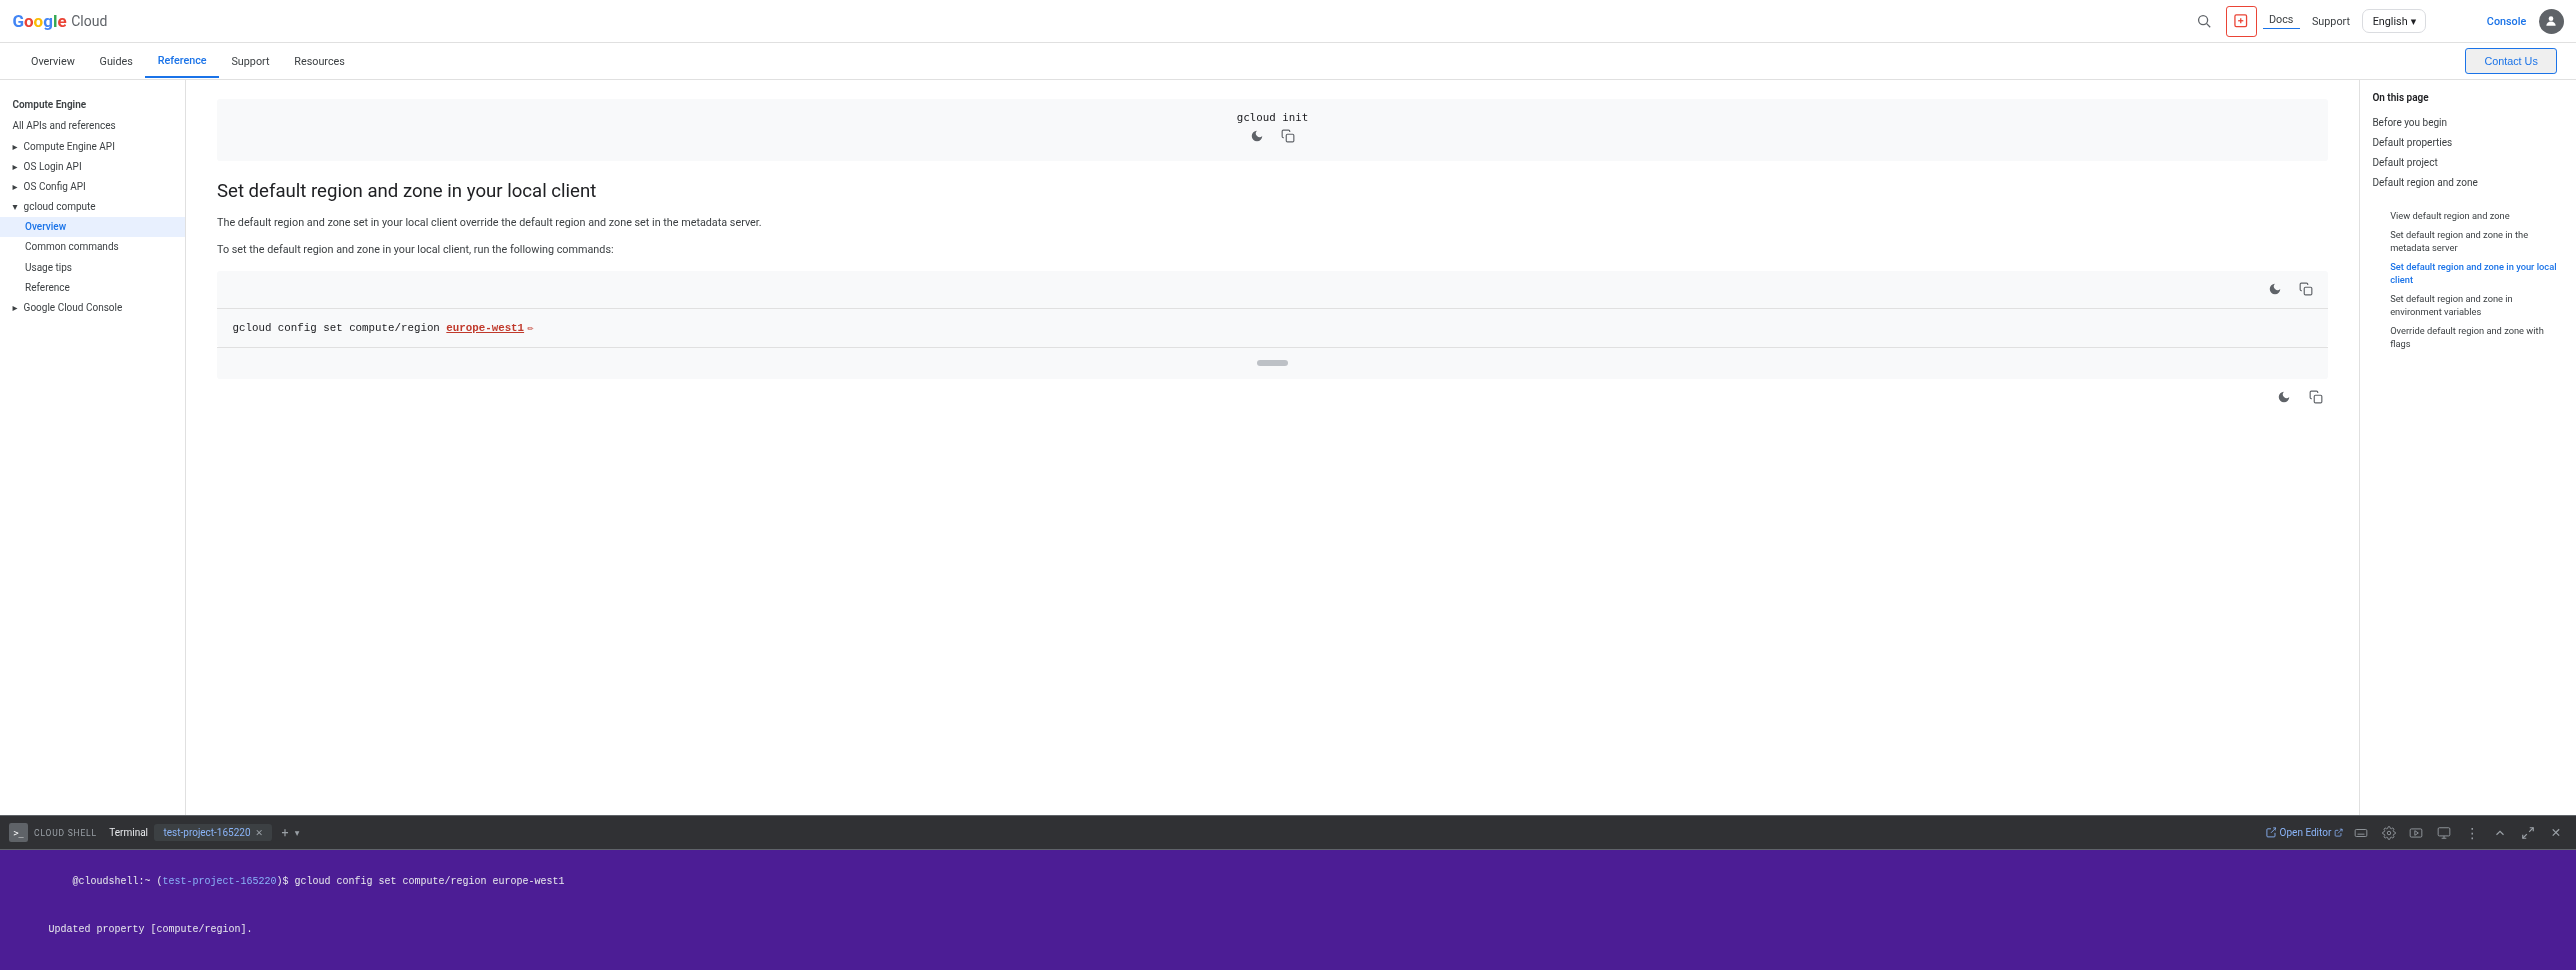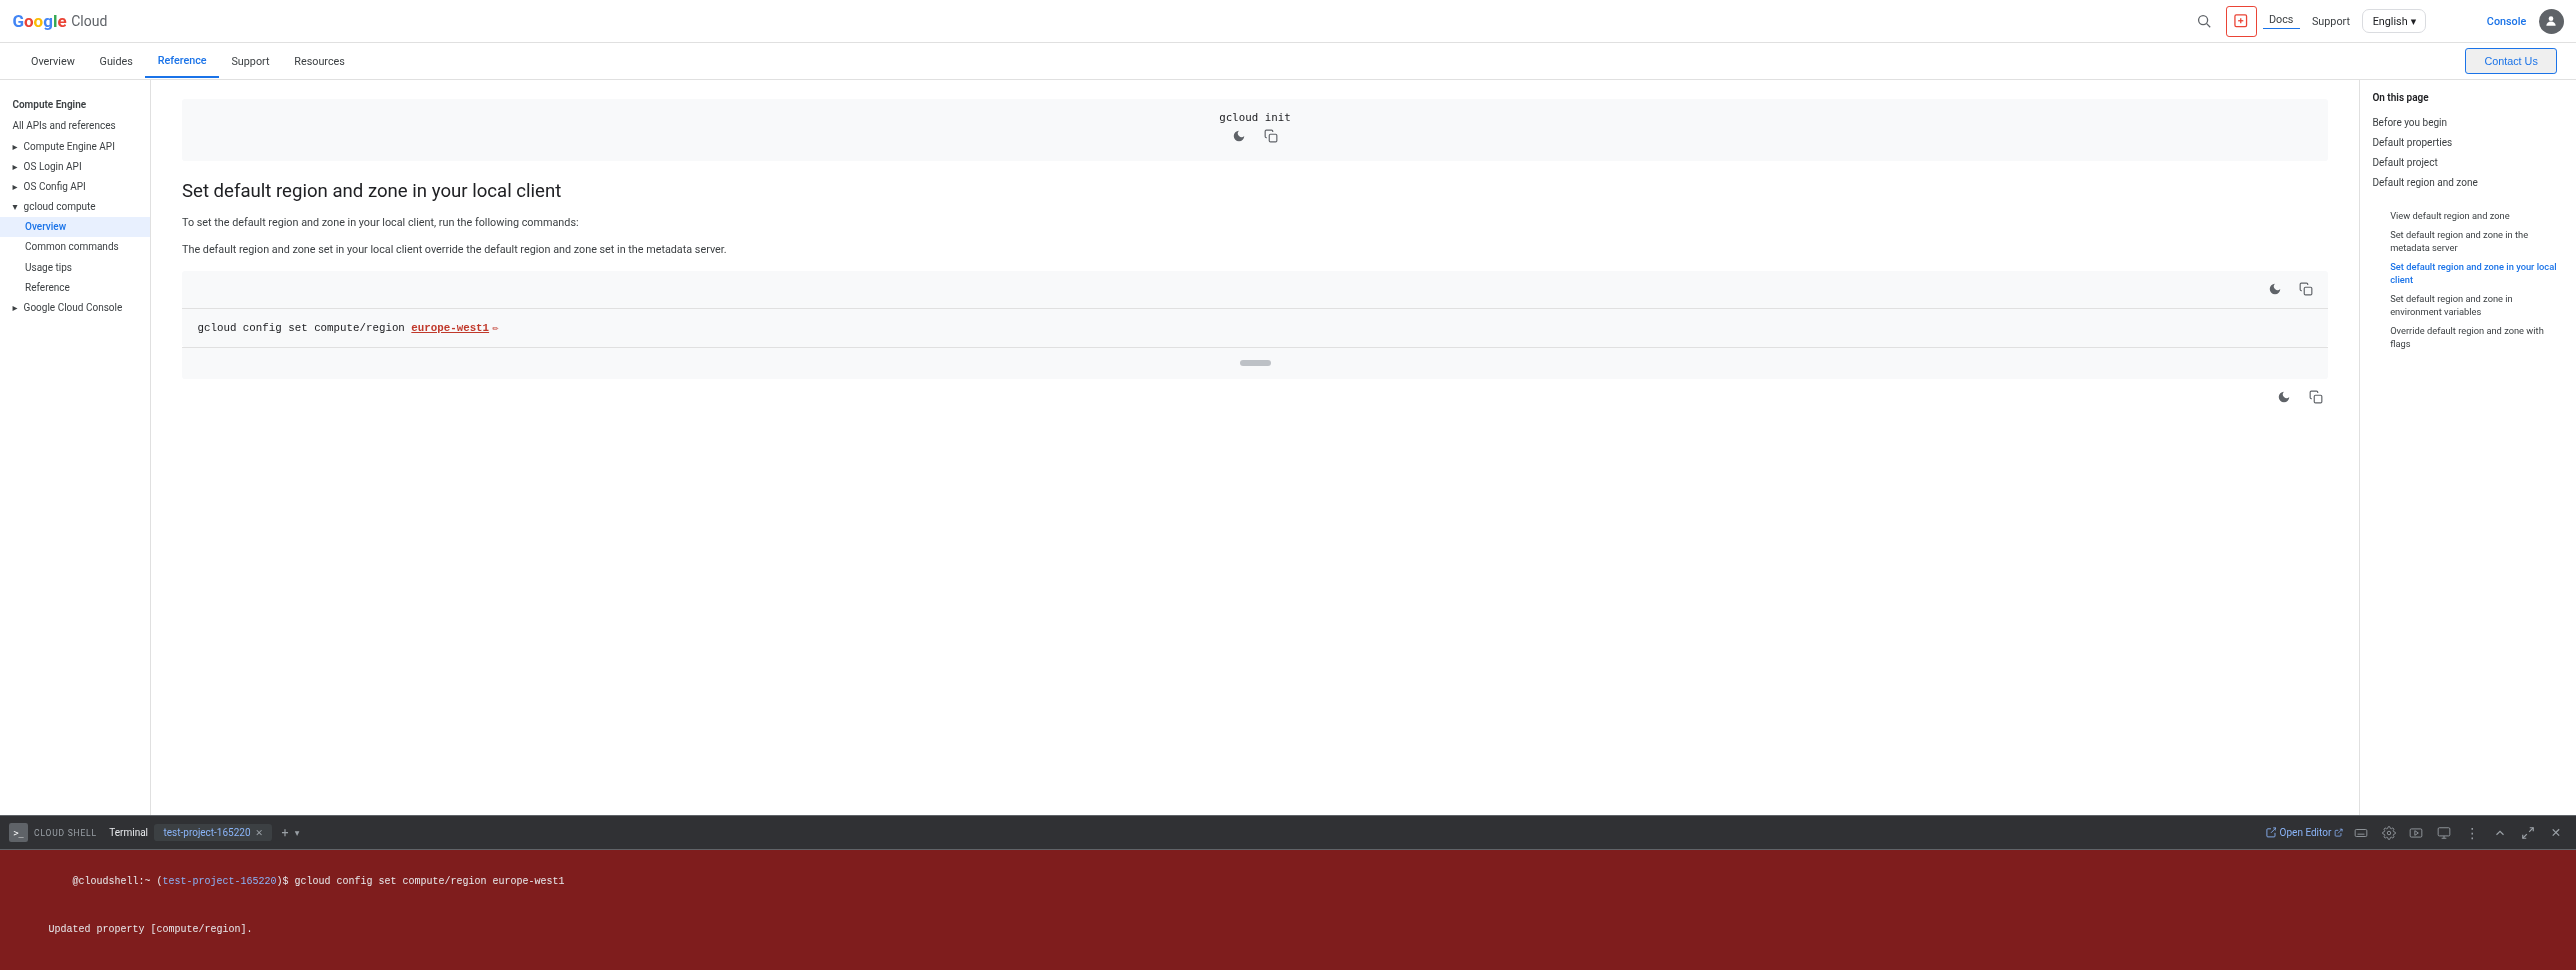--- a/index.html
+++ b/index.html
@@ -47,21 +47,21 @@
     .contact-us-btn {
       margin-left: auto; padding: 6.2px 18.6px; border: 0.8px solid #1a73e8;
       border-radius: 3.1px; color: #1a73e8; font-size: 10.8px; cursor: pointer;
     }
 
     
     .main-layout { display: flex; flex: 1; overflow: hidden; }
 
     
     .sidebar {
-      width: 151px; flex-shrink: 0; overflow-y: auto;
+      width: 186px; flex-shrink: 0; overflow-y: auto;
       border-right: 0.8px solid #e0e0e0; padding: 12.4px 0;
     }
     .sidebar-section-title {
       font-size: 10px; font-weight: 600; color: #3c4043; padding: 6.2px 12.4px;
     }
     .sidebar-item {
       display: flex; align-items: center; padding: 4.6px 12.4px; font-size: 10px;
       color: #3c4043; cursor: pointer; gap: 6.2px;
     }
     .sidebar-item.active { background: #e8f0fe; color: #1a73e8; font-weight: 500; }
@@ -106,21 +106,21 @@
     .shell-label { font-size: 8.5px; color: #9aa0a6; text-transform: uppercase; letter-spacing: 0.8px; }
     .shell-tab { display: flex; align-items: center; gap: 4.6px; background: #3c4043; padding: 3.1px 9.3px; border-radius: 3.1px; cursor: pointer; }
     .shell-tab-text { font-size: 10px; color: #8ab4f8; }
     .shell-tab-close { color: #9aa0a6; cursor: pointer; font-size: 9.3px; }
     .shell-tab-add { color: #9aa0a6; cursor: pointer; font-size: 12.4px; margin-left: 3.1px; }
     .shell-actions { display: flex; align-items: center; gap: 6.2px; margin-left: auto; }
     .shell-action-btn { color: #9aa0a6; cursor: pointer; font-size: 10px; display: flex; align-items: center; gap: 3.1px; }
     .shell-action-icon { width: 21.7px; height: 21.7px; display: flex; align-items: center; justify-content: center; cursor: pointer; color: #9aa0a6; border-radius: 3.1px; }
 
     .shell-terminal {
-      flex: 1; background: #7f1d1d; padding: 7.7px 12.4px; overflow-y: auto;
+      flex: 1; background: #4c1d95; padding: 7.7px 12.4px; overflow-y: auto;
       font-family: 'Courier New', monospace; font-size: 10px; color: #e8eaed;
     }
     .term-line { line-height: 1.6; white-space: pre; }
     .term-project { color: #8ab4f8; font-weight: 500; }
 
     
     .content-area::-webkit-scrollbar { width: 6.2px; }
     .content-area::-webkit-scrollbar-thumb { background: #dadce0; border-radius: 3.1px; }
   </style>
 </head>
@@ -232,22 +232,22 @@
         <div class="icon-btn">
           <svg width="14" height="14" viewBox="0 0 24 24" fill="none" stroke="#5f6368" stroke-width="2">
             <rect x="9" y="9" width="13" height="13" rx="2"></rect>
               <path d="M5 15H4a2 2 0 0 1-2-2V4a2 2 0 0 1 2-2h9a2 2 0 0 1 2 2v1"></path>
           </svg>
         </div>
       </div>
     </div>
 
     <h2 class="section-heading">Set default region and zone in your local client</h2>
+    <p class="section-para">The default region and zone set in your local client override the default region and zone set in the metadata server.</p>
     <p class="section-para">To set the default region and zone in your local client, run the following commands:</p>
-    <p class="section-para">The default region and zone set in your local client override the default region and zone set in the metadata server.</p>
 
     <div style="background:#f8f9fa; border-radius:3.1px; margin-top:12.4px;">
       <div style="display:flex; justify-content:flex-end; padding:6.2px 9.3px; gap:6.2px; border-bottom:0.8px solid #e0e0e0;">
         <div class="icon-btn">
           <svg width="14" height="14" viewBox="0 0 24 24" fill="#5f6368">
               <path d="M12 3a6 6 0 0 0 9 9 9 9 0 1 1-9-9z"></path>
             </svg>
         </div>
         <div class="icon-btn">
           <svg width="14" height="14" viewBox="0 0 24 24" fill="none" stroke="#5f6368" stroke-width="2">

